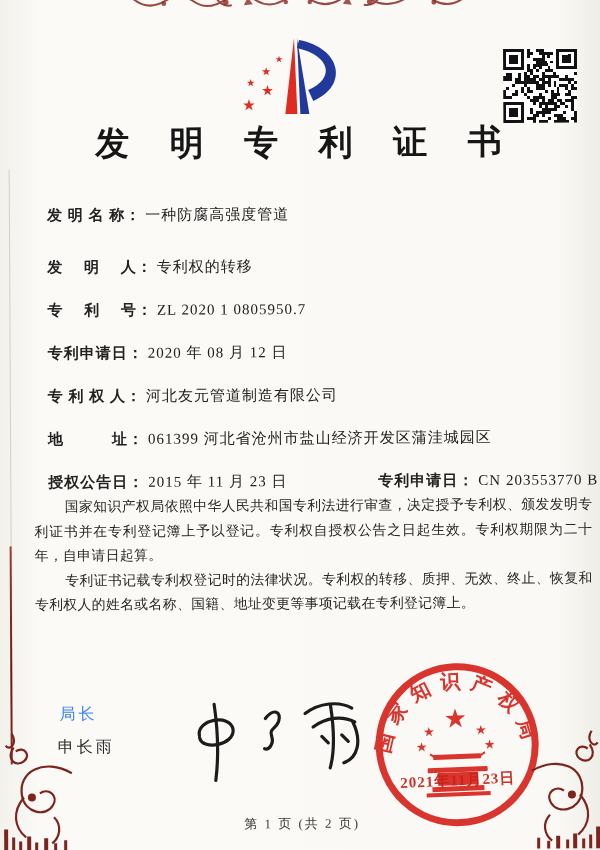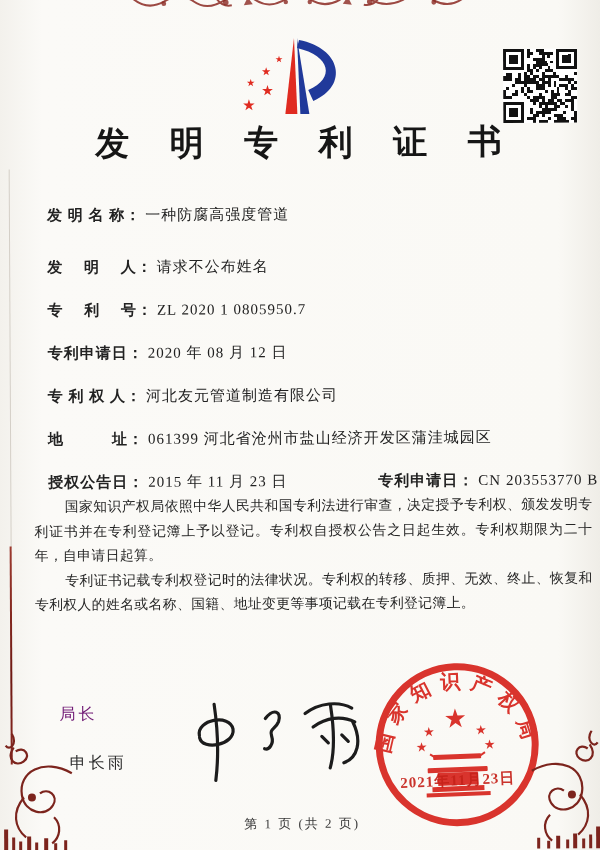--- a/index.html
+++ b/index.html
@@ -19,22 +19,22 @@
 
   .row{left:48px;font-size:15px;white-space:nowrap;color:#222;}
   .row .lbl{font-weight:600;letter-spacing:1px;margin-top:37px;}
   .row .val{margin-left:4px;letter-spacing:1px;}
   .row-sub{position:absolute;left:330px;top:0;}
 
   .paras{left:34px;top:494px;width:558px;font-size:13.8px;line-height:1.78;
          letter-spacing:0.4px;color:#262626;text-align:justify;}
   .paras p{margin:0;text-indent:2.2em;}
 
-  .sig-title{left:58px;top:703px;font-size:16px;letter-spacing:3px;color:#701a75;}
-  .sig-name{left:56px;top:752px;font-size:16px;letter-spacing:3px;color:#2a2a2a;margin-left:12px;}
+  .sig-title{left:58px;top:703px;font-size:16px;letter-spacing:3px;color:#3b82f6;}
+  .sig-name{left:56px;top:736px;font-size:16px;letter-spacing:3px;color:#2a2a2a;}
 
   .footer{left:0;top:815px;width:100%;text-align:center;font-size:13px;letter-spacing:2px;color:#3a3a3a;}
 
   .seal-wrap{left:368px;top:658px;width:175px;height:175px;opacity:.93;transform:rotate(-2deg);}
   .seal-date{left:376px;top:772px;width:160px;text-align:center;font-size:15px;font-weight:700;
              color:#c6221a;letter-spacing:1px;transform:rotate(-2.5deg);opacity:.92;}
 
   .left-line-gray{left:10px;top:168px;width:1px;height:378px;background:#d4cfc7;}
   .left-line-red{left:9px;top:545px;width:2px;height:218px;
                  background:linear-gradient(#9c3a2f,#6d1812 60%,#8b2a23);}
@@ -309,21 +309,21 @@
         <rect x="2" y="20" width="3" height="3" fill="#111111"></rect>
       </svg>
   </div>
 
   <div class="abs title">发 明 专 利 证 书</div>
 
   <div class="abs row" style="top:205px">
     <span class="lbl">发 明 名 称：</span><span class="val">一种防腐高强度管道</span>
   </div>
   <div class="abs row" style="top:257px">
-    <span class="lbl">发　 明 　人：</span><span class="val">请求不公布姓名</span>
+    <span class="lbl">发　 明 　人：</span><span class="val">专利权的转移</span>
   </div>
   <div class="abs row" style="top:300px">
     <span class="lbl">专　 利 　号：</span><span class="val">ZL 2020 1 0805950.7</span>
   </div>
   <div class="abs row" style="top:343px">
     <span class="lbl">专利申请日：</span><span class="val">2020 年 08 月 12 日</span>
   </div>
   <div class="abs row" style="top:386px">
     <span class="lbl">专 利 权 人：</span><span class="val">河北友元管道制造有限公司</span>
   </div>

